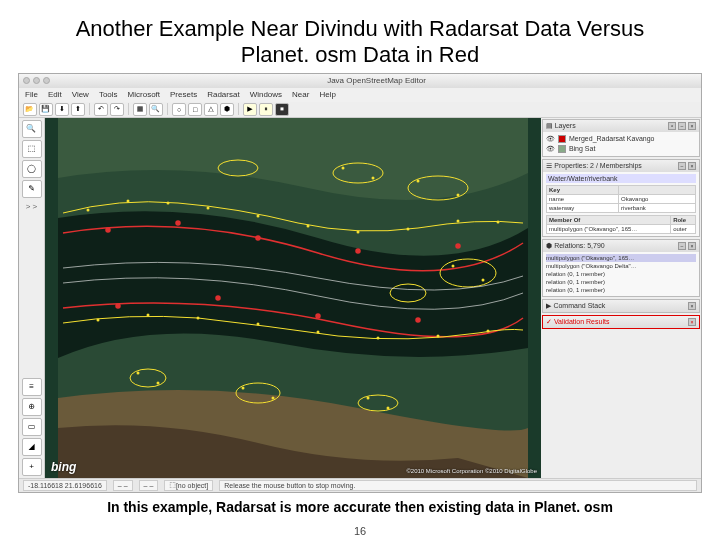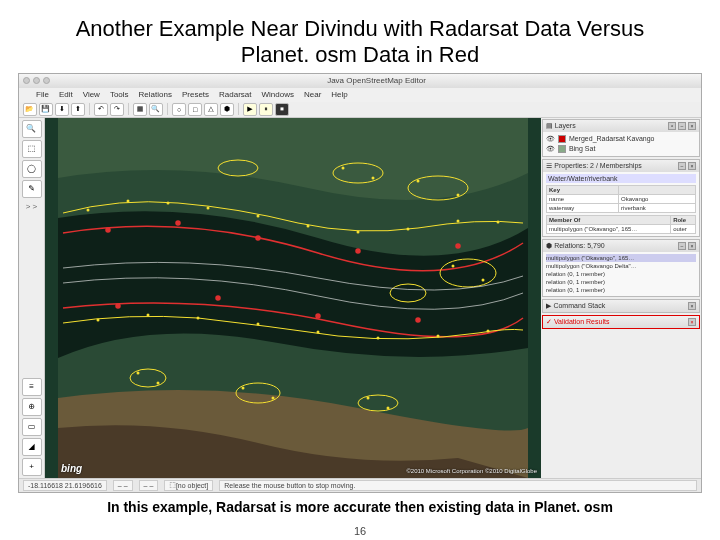--- a/index.html
+++ b/index.html
@@ -3,21 +3,21 @@
 <meta charset="utf-8">
 <style>
   * { box-sizing: border-box; margin: 0; padding: 0; }
   body { width: 720px; height: 540px; background: #fff; font-family: Arial, sans-serif; overflow: hidden; }
   .slide-title { font-size: 22px; font-weight: 400; text-align: center; padding: 16px 40px 4px; line-height: 1.2; }
   .app-window { margin: 0 18px; border: 1px solid #aaa; background: #e8e8e8; height: 420px; display: flex; flex-direction: column; font-size: 9px; }
   .titlebar { height: 14px; background: linear-gradient(#f5f5f5,#ddd); display: flex; align-items: center; padding: 0 4px; }
   .titlebar .dots { display: flex; gap: 3px; margin-right: 6px; }
   .titlebar .dot { width: 7px; height: 7px; border-radius: 50%; background: #ccc; border: 1px solid #aaa; }
   .titlebar .title { flex: 1; text-align: center; color: #444; font-size: 8px; }
-  .menubar { height: 14px; background: #f0f0f0; display: flex; gap: 10px; padding: 0 17px; align-items: center; color: #333; font-size: 8px; }
+  .menubar { height: 14px; background: #f0f0f0; display: flex; gap: 10px; padding: 0 6px; align-items: center; color: #333; font-size: 8px; }
   .menubar span { cursor: default; }
   .main-toolbar { height: 16px; background: #eee; border-bottom: 1px solid #ccc; display: flex; align-items: center; padding: 0 4px; gap: 2px; }
   .tb-btn { width: 14px; height: 13px; background: #fff; border: 1px solid #bbb; border-radius: 2px; display: flex; align-items: center; justify-content: center; font-size: 7px; }
   .tb-sep { width: 1px; height: 12px; background: #ccc; margin: 0 2px; }
   .content { flex: 1; display: flex; overflow: hidden; }
   .left-toolbar { width: 26px; background: #eee; border-right: 1px solid #ccc; display: flex; flex-direction: column; align-items: center; padding: 2px 0; gap: 2px; }
   .lt-btn { width: 20px; height: 18px; background: #fff; border: 1px solid #bbb; border-radius: 2px; display: flex; align-items: center; justify-content: center; font-size: 8px; }
   .lt-expand { font-size: 8px; color: #666; margin: 2px 0; }
   .map-area { flex: 1; position: relative; background: #1a3a2a; overflow: hidden; }
   .map-svg { width: 100%; height: 100%; display: block; }
@@ -28,21 +28,21 @@
   .panel-header .ph-icon { width: 8px; height: 8px; background: #ccc; border: 1px solid #999; font-size: 5px; display: flex; align-items: center; justify-content: center; }
   .panel-body { padding: 2px 3px; font-size: 7px; color: #333; }
   .layer-row { display: flex; align-items: center; gap: 3px; padding: 1px 0; }
   .layer-swatch { width: 8px; height: 8px; border: 1px solid #999; }
   .prop-table { width: 100%; border-collapse: collapse; font-size: 6px; }
   .prop-table th, .prop-table td { border: 1px solid #ccc; padding: 1px 2px; text-align: left; background: #fff; }
   .prop-table th { background: #e8e8e8; }
   .rel-row { padding: 1px 0; font-size: 6px; white-space: nowrap; overflow: hidden; text-overflow: ellipsis; }
   .statusbar { height: 14px; background: #e8e8e8; border-top: 1px solid #ccc; display: flex; align-items: center; padding: 0 4px; gap: 6px; font-size: 7px; color: #444; }
   .status-seg { border: 1px solid #ccc; background: #f5f5f5; padding: 0 4px; height: 11px; display: flex; align-items: center; }
-  .bing-logo { position: absolute; left: 16px; bottom: 4px; color: #fff; font-size: 10px; font-weight: bold; font-style: italic; text-shadow: 0 0 2px #000; }
+  .bing-logo { position: absolute; left: 6px; bottom: 4px; color: #fff; font-size: 12px; font-weight: bold; font-style: italic; text-shadow: 0 0 2px #000; }
   .attrib { position: absolute; right: 4px; bottom: 4px; color: #eee; font-size: 6px; text-shadow: 0 0 2px #000; }
   .caption { text-align: center; font-size: 14px; padding: 6px 20px 2px; font-weight: bold; }
   .page-num { text-align: center; font-size: 11px; color: #444; margin-top: 8px; }
   .panel.validation { border-color: #d00; }
   .panel.validation .panel-header { color: #d00; }
 </style>
 </head>
 <body>
 
 <div class="slide-title">Another Example Near Divindu with Radarsat Data Versus Planet. osm Data in Red</div>
@@ -55,21 +55,21 @@
       <div class="dot"></div>
     </div>
     <div class="title">Java OpenStreetMap Editor</div>
   </div>
 
   <div class="menubar">
     <span>File</span>
     <span>Edit</span>
     <span>View</span>
     <span>Tools</span>
-    <span>Relations</span>
+    <span>Microsoft</span>
     <span>Presets</span>
     <span>Radarsat</span>
     <span>Windows</span>
     <span>Near</span>
     <span>Help</span>
   </div>
 
   <div class="main-toolbar">
     <div class="tb-btn">📂</div>
     <div class="tb-btn">💾</div>

